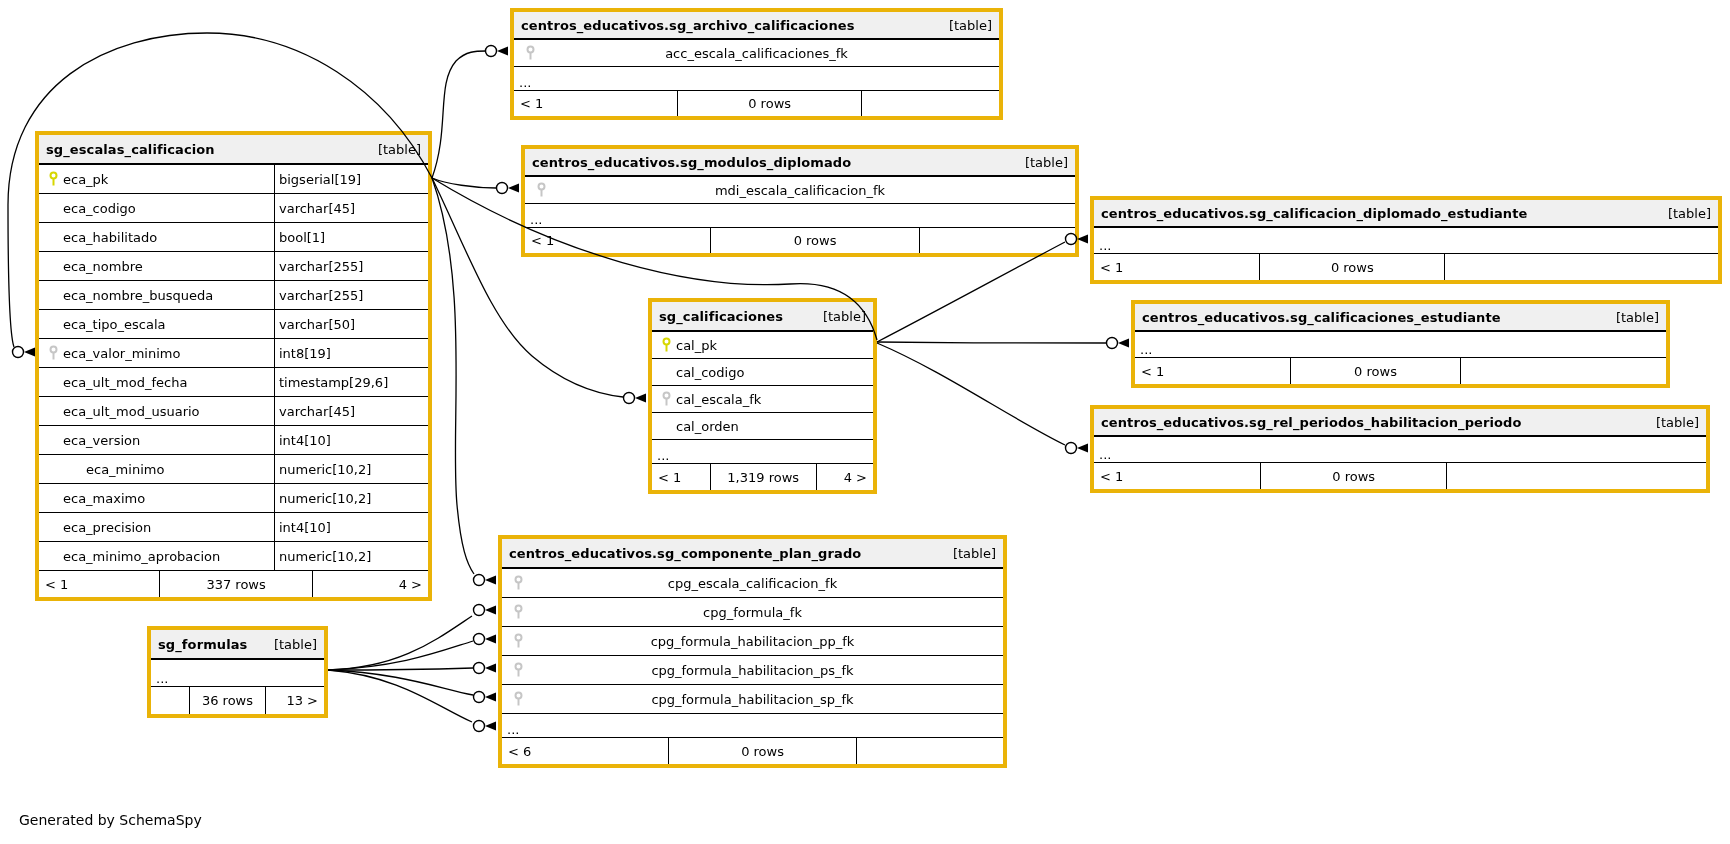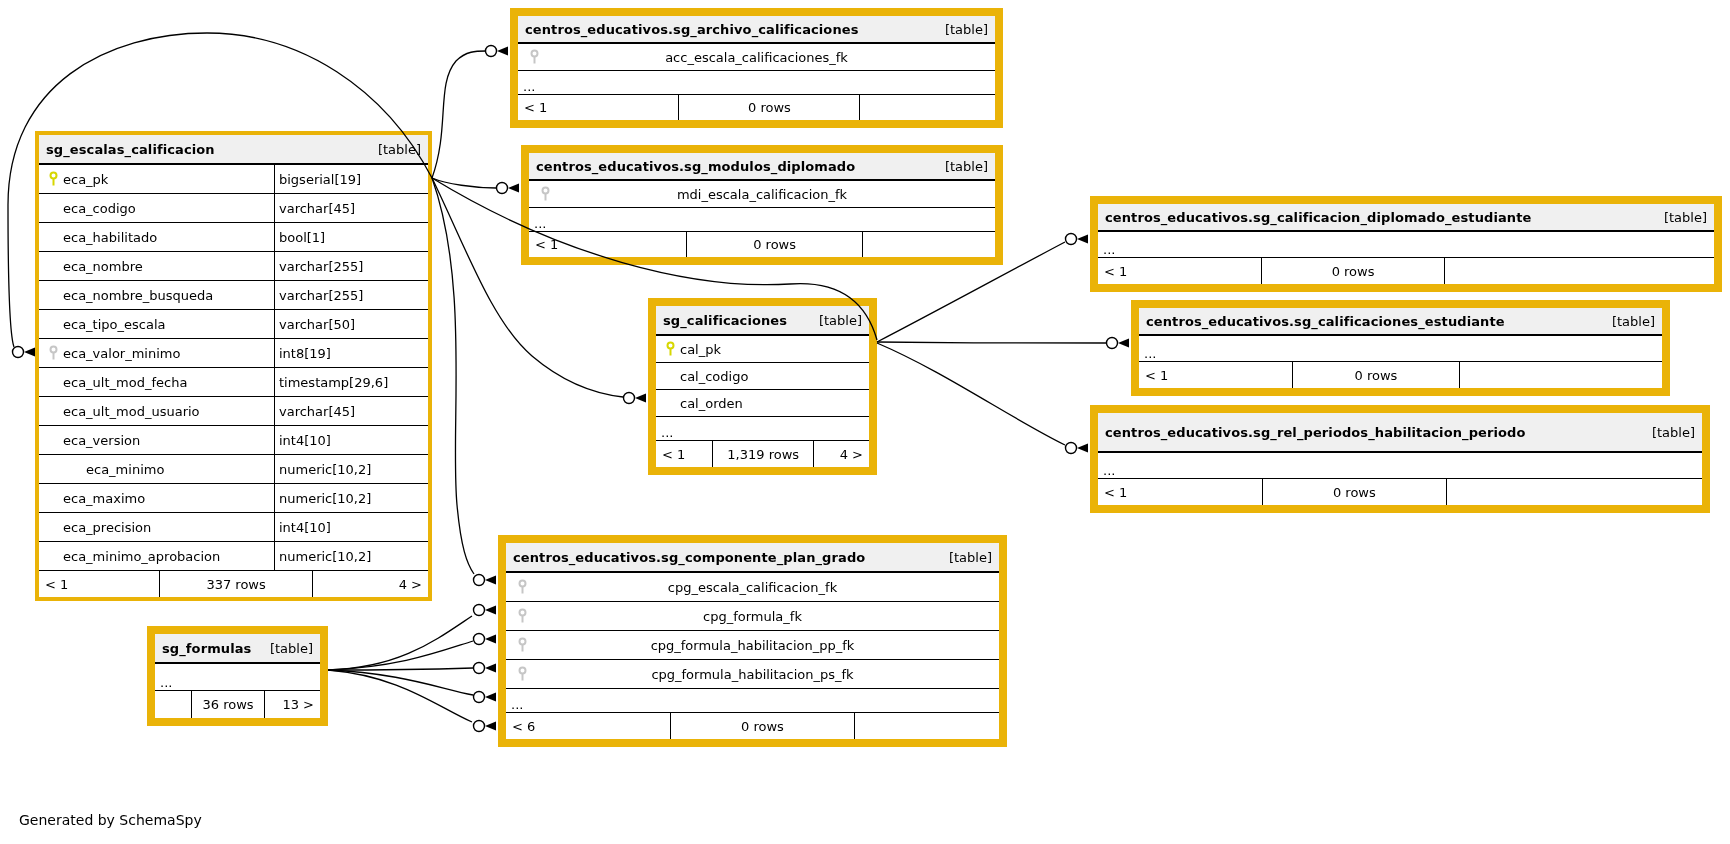--- a/index.html
+++ b/index.html
@@ -1,19 +1,19 @@
 <!DOCTYPE html>
 <html><head>
 <meta charset="utf-8">
 <style>
   html,body{margin:0;padding:0;background:#ffffff;}
   body{width:1730px;height:844px;position:relative;overflow:hidden;
        font-family:"DejaVu Sans","Liberation Sans",sans-serif;color:#000;}
   .stage{position:absolute;inset:0;}
-  .tbl{position:absolute;background:#fff;border:8px solid #eab308;box-sizing:border-box;z-index:2;font-size:13px;}
+  .tbl{position:absolute;background:#fff;border:4px solid #eab308;box-sizing:border-box;z-index:2;font-size:13px;}
   .tbl.thick{border-width:4px;}
   .hdr{background:#f0f0f0;border-bottom:2px solid #000;display:flex;justify-content:space-between;
        align-items:center;padding:0 7px;box-sizing:border-box;}
   .hdr .tname{font-weight:bold;letter-spacing:.1px;}
   .hdr .ttag{font-weight:normal;}
   .row{position:relative;display:flex;align-items:center;border-bottom:1px solid #000;
        box-sizing:border-box;padding:0 4px;background:#fff;}
   .row:last-of-type{border-bottom:none;}
   .keyslot{width:20px;flex:0 0 20px;display:flex;align-items:center;justify-content:center;}
   .cname{white-space:nowrap;}
@@ -146,21 +146,21 @@
       <span class="cname">acc_escala_calificaciones_fk</span>
     </div>
     <div class="dots" style="height:24px;">...</div>
     <div class="ft" style="height:25px;">
       <div class="fl" style="flex:1.15;">&lt; 1</div>
       <div class="fc" style="flex:1.3;">0 rows</div>
       <div class="fr" style="flex:0.95;"></div>
     </div>
   </div>
 
-  <div class="tbl" style="left:521px;top:145px;width:482px;">
+  <div class="tbl" style="left:521px;top:145px;width:558px;">
     <div class="hdr" style="height:28px;">
       <span class="tname">centros_educativos.sg_modulos_diplomado</span>
       <span class="ttag">[table]</span>
     </div>
     <div class="row centered" style="height:27px;">
       <span class="keyslot">
           <svg width="9" height="16">
             <circle cx="4.5" cy="4.5" r="3" fill="none" stroke="#c6c6c6" stroke-width="2"></circle>
             <line x1="4.5" y1="7.5" x2="4.5" y2="14.5" stroke="#c6c6c6" stroke-width="2"></line>
           </svg>
@@ -186,20 +186,29 @@
             <circle cx="4.5" cy="4.5" r="3" fill="none" stroke="#d7d700" stroke-width="2"></circle>
             <line x1="4.5" y1="7.5" x2="4.5" y2="14.5" stroke="#d7d700" stroke-width="2"></line>
           </svg>
         </span>
       <span class="cname">cal_pk</span>
     </div>
     <div class="row" style="height:27px;">
       <span class="keyslot"></span>
       <span class="cname">cal_codigo</span>
     </div>
+    <div class="row" style="height:27px;">
+      <span class="keyslot">
+          <svg width="9" height="16">
+            <circle cx="4.5" cy="4.5" r="3" fill="none" stroke="#c6c6c6" stroke-width="2"></circle>
+            <line x1="4.5" y1="7.5" x2="4.5" y2="14.5" stroke="#c6c6c6" stroke-width="2"></line>
+          </svg>
+        </span>
+      <span class="cname">cal_escala_fk</span>
+    </div>
     <div class="row" style="height:27px;border-bottom:1px solid #000;">
       <span class="keyslot"></span>
       <span class="cname">cal_orden</span>
     </div>
     <div class="dots" style="height:24px;">...</div>
     <div class="ft" style="height:26px;">
       <div class="fl" style="flex:0.62;">&lt; 1</div>
       <div class="fc" style="flex:1.25;">1,319 rows</div>
       <div class="fr" style="flex:0.6;">4 &gt;</div>
     </div>
@@ -225,21 +234,21 @@
     </div>
     <div class="dots" style="height:26px;">...</div>
     <div class="ft" style="height:26px;">
       <div class="fl" style="flex:1;">&lt; 1</div>
       <div class="fc" style="flex:1.1;">0 rows</div>
       <div class="fr" style="flex:1.35;"></div>
     </div>
   </div>
 
   <div class="tbl" style="left:1090px;top:405px;width:620px;">
-    <div class="hdr" style="height:40px;">
+    <div class="hdr" style="height:28px;">
       <span class="tname">centros_educativos.sg_rel_periodos_habilitacion_periodo</span>
       <span class="ttag">[table]</span>
     </div>
     <div class="dots" style="height:26px;">...</div>
     <div class="ft" style="height:26px;">
       <div class="fl" style="flex:1;">&lt; 1</div>
       <div class="fc" style="flex:1.12;">0 rows</div>
       <div class="fr" style="flex:1.6;"></div>
     </div>
   </div>
@@ -277,20 +286,29 @@
       <span class="cname">cpg_formula_habilitacion_pp_fk</span>
     </div>
     <div class="row centered" style="height:29px;">
       <span class="keyslot">
           <svg width="9" height="16">
             <circle cx="4.5" cy="4.5" r="3" fill="none" stroke="#c6c6c6" stroke-width="2"></circle>
             <line x1="4.5" y1="7.5" x2="4.5" y2="14.5" stroke="#c6c6c6" stroke-width="2"></line>
           </svg>
         </span>
       <span class="cname">cpg_formula_habilitacion_ps_fk</span>
+    </div>
+    <div class="row centered" style="height:29px;">
+      <span class="keyslot">
+          <svg width="9" height="16">
+            <circle cx="4.5" cy="4.5" r="3" fill="none" stroke="#c6c6c6" stroke-width="2"></circle>
+            <line x1="4.5" y1="7.5" x2="4.5" y2="14.5" stroke="#c6c6c6" stroke-width="2"></line>
+          </svg>
+        </span>
+      <span class="cname">cpg_formula_habilitacion_sp_fk</span>
     </div>
     <div class="dots" style="height:24px;">...</div>
     <div class="ft" style="height:26px;">
       <div class="fl" style="flex:1.15;">&lt; 6</div>
       <div class="fc" style="flex:1.3;">0 rows</div>
       <div class="fr" style="flex:1;"></div>
     </div>
   </div>
 
   <div class="tbl" style="left:147px;top:626px;width:181px;">

